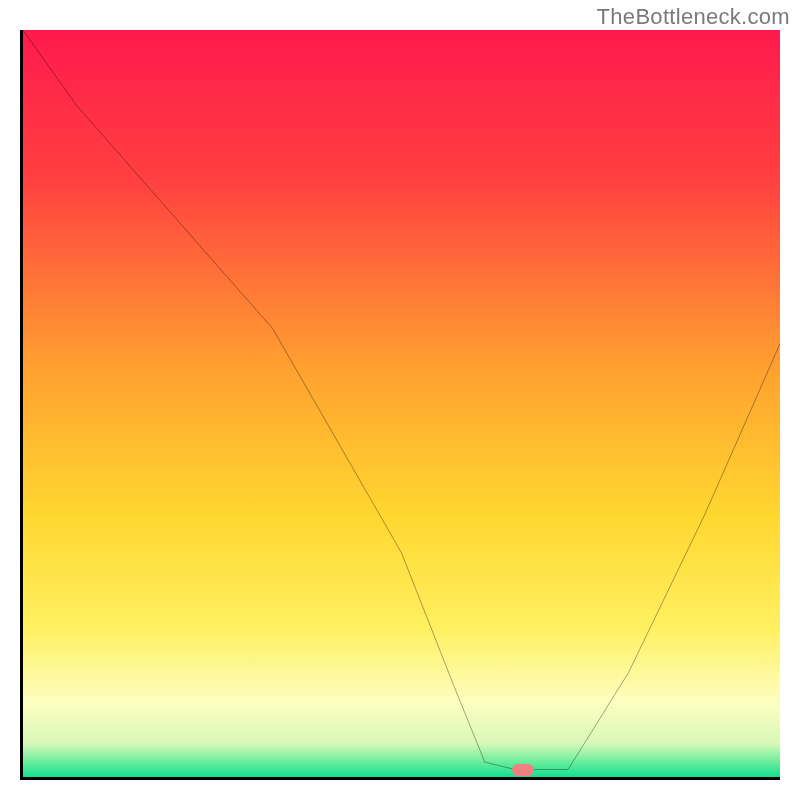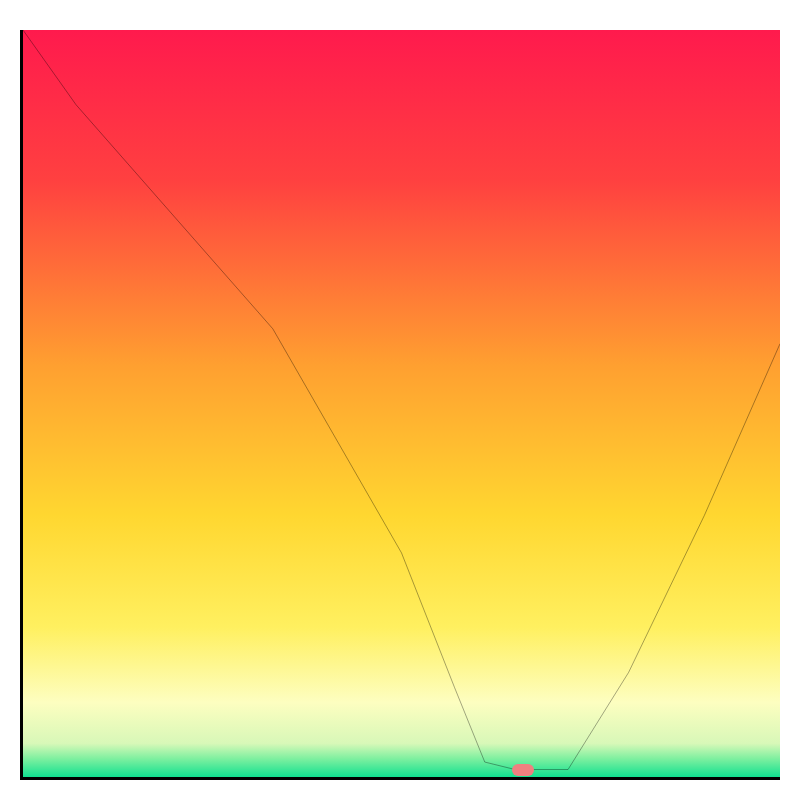--- a/index.html
+++ b/index.html
@@ -60,20 +60,21 @@
     border-radius: 6px;
     z-index: 6;
     transform: translate(-50%, -50%);
   }
 </style>
 </head>
 <body>
 
 <div class="chart-container">
 
+  <div class="watermark">TheBottleneck.com</div>
 
   <div class="plot-area">
 
     <svg class="gradient-bg" viewBox="0 0 100 100" preserveAspectRatio="none">
       <defs>
         <linearGradient id="bg-grad" x1="0" y1="0" x2="0" y2="1">
             <stop offset="0%" stop-color="#ff1a4d"></stop>
             <stop offset="20%" stop-color="#ff4040"></stop>
             <stop offset="45%" stop-color="#ffa030"></stop>
             <stop offset="65%" stop-color="#ffd730"></stop>

